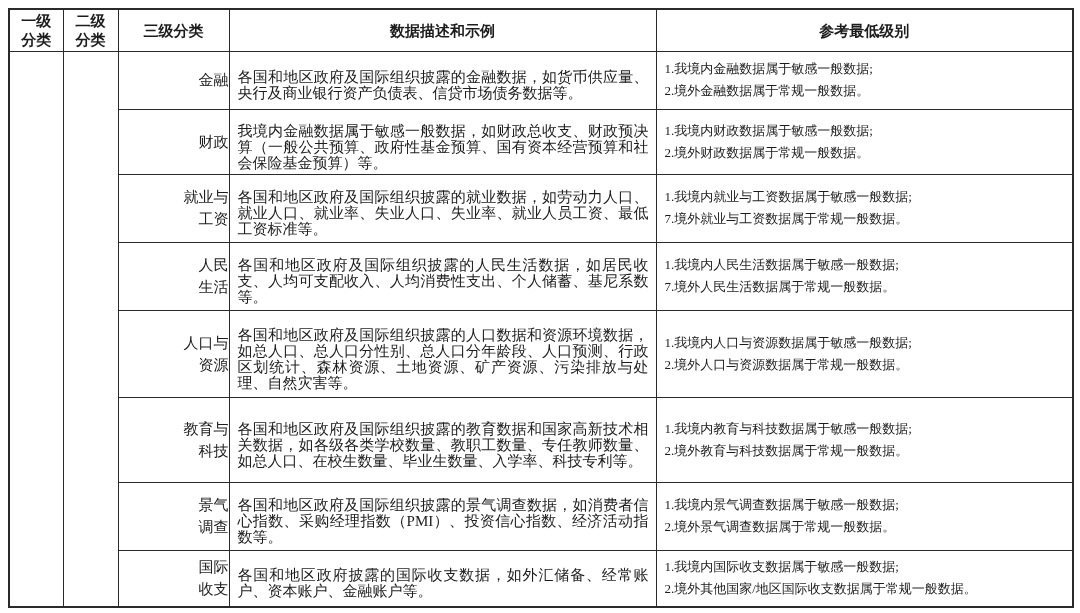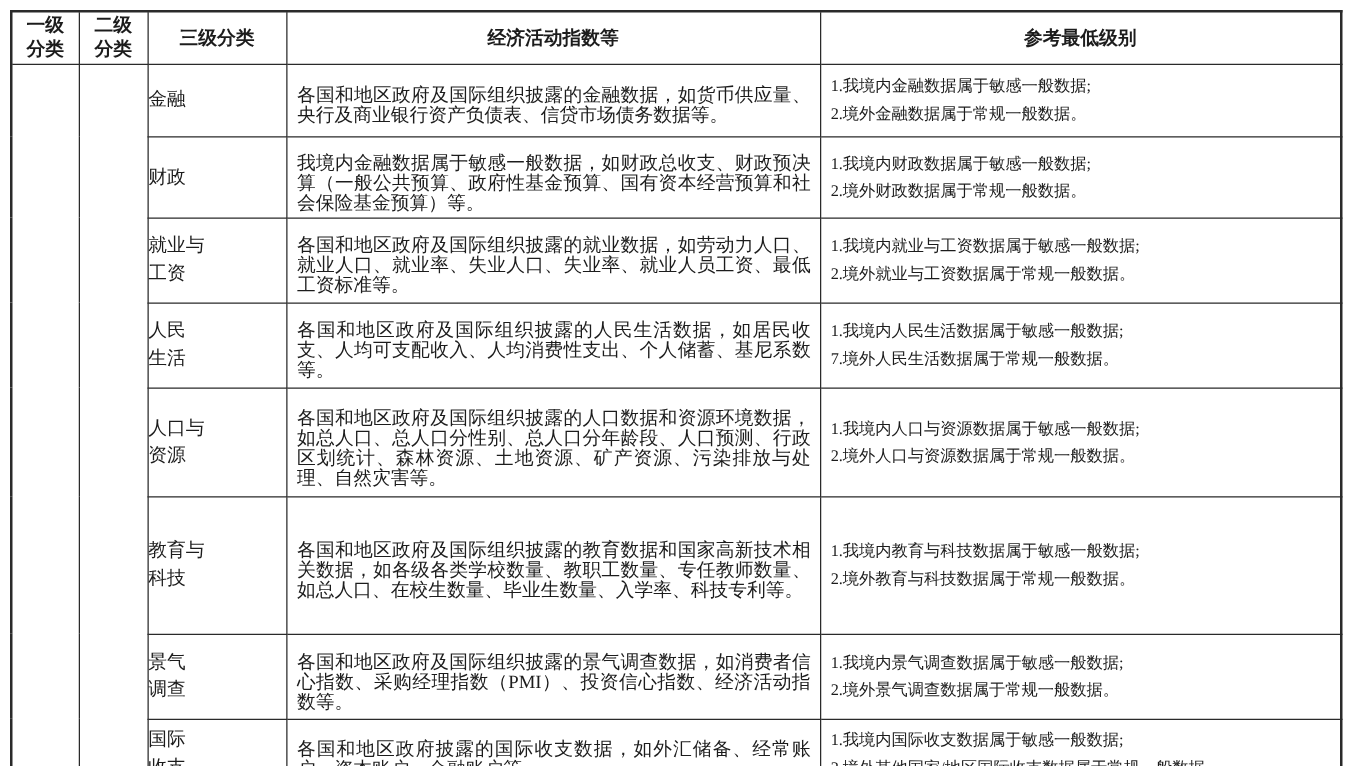--- a/index.html
+++ b/index.html
@@ -27,21 +27,21 @@
   thead th {
     font-family: "Liberation Sans", "DejaVu Sans", sans-serif;
     font-weight: bold;
     font-size: 15px;
     line-height: 19px;
     text-align: center;
     vertical-align: middle;
     height: 42px;
   }
   td.cat {
-    text-align: left;
+    text-align: right;
     vertical-align: middle;
     font-size: 15px;
     line-height: 22px;
   }
   td.desc {
     text-align: justify;
     vertical-align: middle;
     font-size: 15px;
     line-height: 16px;
     padding: 13px 7px 3px 8px;
@@ -53,21 +53,21 @@
     line-height: 22px;
     padding: 3px 6px 3px 8px;
   }
   .pre { white-space: pre-line; }
   
   tbody tr:nth-child(1) { height: 58px; }
   tbody tr:nth-child(2) { height: 64px; }
   tbody tr:nth-child(3) { height: 68px; }
   tbody tr:nth-child(4) { height: 68px; }
   tbody tr:nth-child(5) { height: 87px; }
-  tbody tr:nth-child(6) { height: 110px; }
+  tbody tr:nth-child(6) { height: 85px; }
   tbody tr:nth-child(7) { height: 68px; }
   tbody tr:nth-child(8) { height: 57px; }
 </style>
 </head>
 <body>
 
 <table class="cls-table">
   <colgroup>
     <col style="width:54px">
     <col style="width:55px">
@@ -75,21 +75,21 @@
     <col style="width:427px">
     <col style="width:417px">
   </colgroup>
   <thead>
     <tr>
       <th class="pre">一级
 分类</th>
       <th class="pre">二级
 分类</th>
       <th>三级分类</th>
-      <th>经济活动指数等</th>
+      <th>数据描述和示例</th>
       <th>参考最低级别</th>
     </tr>
   </thead>
   <tbody>
     <tr>
       <td rowspan="8"></td>
       <td rowspan="8"></td>
       <td class="cat pre">金融</td>
       <td class="desc">各国和地区政府及国际组织披露的金融数据，如货币供应量、央行及商业银行资产负债表、信贷市场债务数据等。</td>
       <td class="level pre">1.我境内金融数据属于敏感一般数据;
@@ -99,21 +99,21 @@
       <td class="cat pre">财政</td>
       <td class="desc">我境内金融数据属于敏感一般数据，如财政总收支、财政预决算（一般公共预算、政府性基金预算、国有资本经营预算和社会保险基金预算）等。</td>
       <td class="level pre">1.我境内财政数据属于敏感一般数据;
 2.境外财政数据属于常规一般数据。</td>
     </tr>
     <tr>
       <td class="cat pre">就业与
 工资</td>
       <td class="desc">各国和地区政府及国际组织披露的就业数据，如劳动力人口、就业人口、就业率、失业人口、失业率、就业人员工资、最低工资标准等。</td>
       <td class="level pre">1.我境内就业与工资数据属于敏感一般数据;
-2.境外就业与工资数据属于常规一般数据。</td>
+7.境外就业与工资数据属于常规一般数据。</td>
     </tr>
     <tr>
       <td class="cat pre">人民
 生活</td>
       <td class="desc">各国和地区政府及国际组织披露的人民生活数据，如居民收支、人均可支配收入、人均消费性支出、个人储蓄、基尼系数等。</td>
       <td class="level pre">1.我境内人民生活数据属于敏感一般数据;
 7.境外人民生活数据属于常规一般数据。</td>
     </tr>
     <tr>
       <td class="cat pre">人口与

